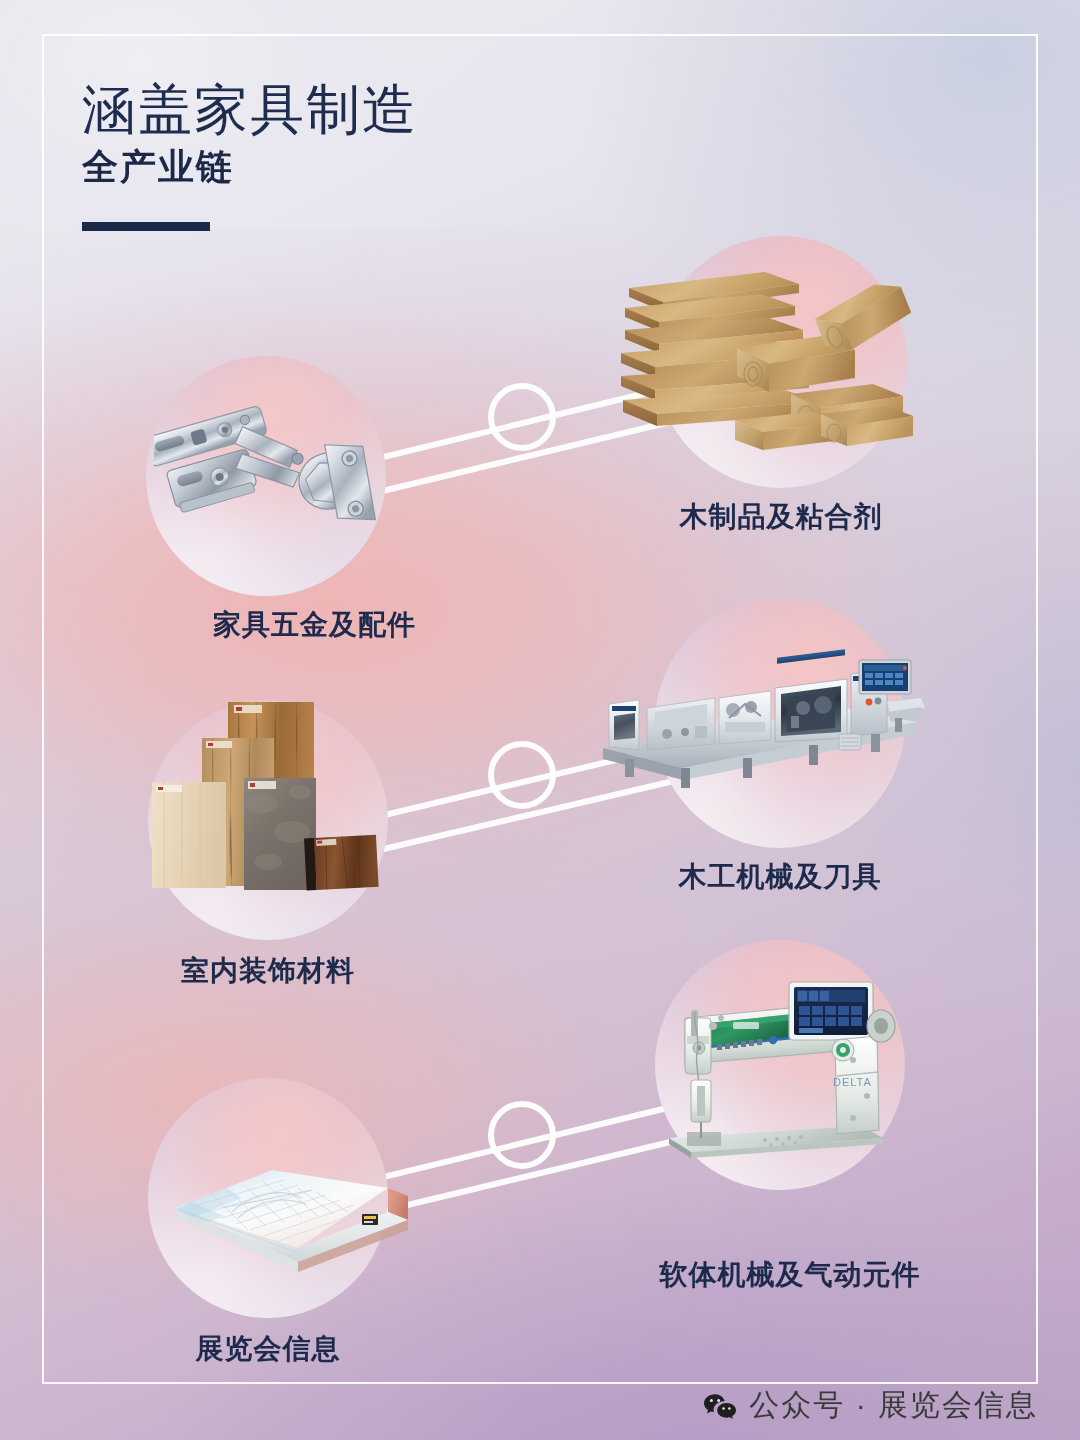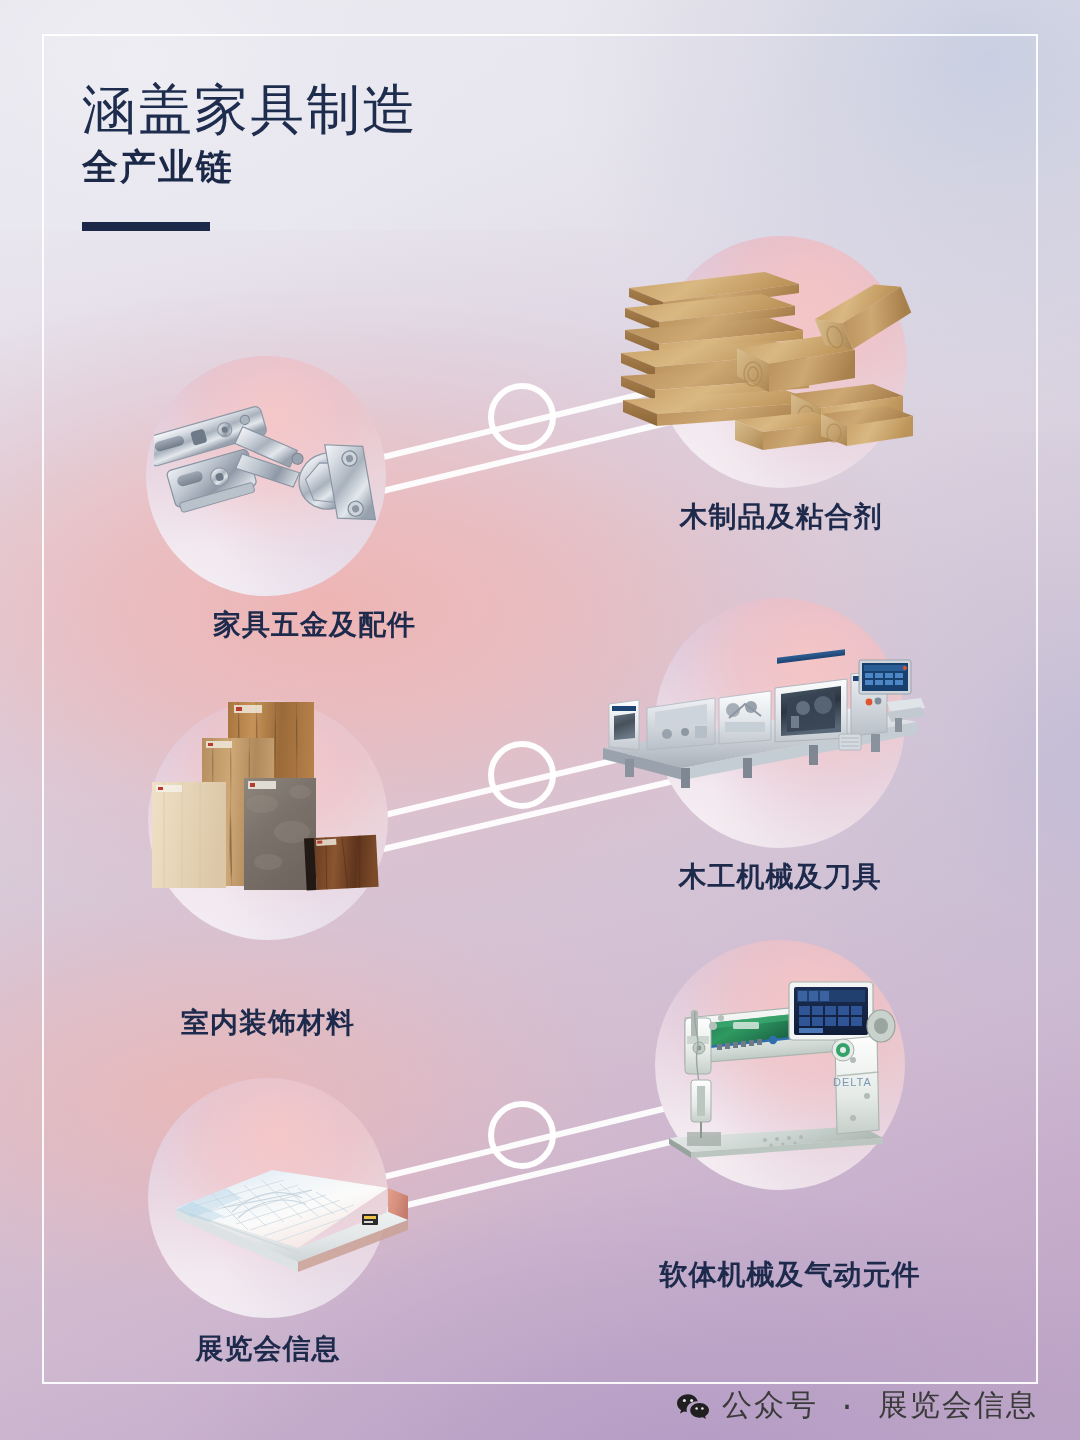--- a/index.html
+++ b/index.html
@@ -87,21 +87,20 @@
   
   .connector{position:absolute;}
   .connector svg{display:block;overflow:visible;}
   
   .art{position:absolute;}
   
   .footer{
     position:absolute;left:0;right:0;bottom:14px;
     display:flex;align-items:center;justify-content:flex-end;
     padding-right:42px;
-    font-family:Liberation Mono, monospace;
   }
   .wechat{
     width:34px;height:26px;position:relative;margin-right:12px;flex:0 0 auto;
   }
   .footer-text{
     font-size:30px;color:#3a3a3a;letter-spacing:2px;white-space:nowrap;
   }
 </style>
 </head>
 <body>
@@ -533,21 +532,21 @@
                 <path d="M28 0 L31 52"></path>
                 <path d="M46 0 L43 52"></path>
             </g>
             <rect x="-10" y="0" width="10" height="52" fill="#231914"></rect>
             <rect x="2" y="2" width="20" height="6" fill="#efe7db" opacity=".85"></rect>
             <rect x="3" y="3" width="5" height="3" fill="#b63a2e"></rect>
           </g>
         </svg>
       </div>
     </div>
-    <div class="node-label" style="left:118px;top:1004px;width:300px;">室内装饰材料</div>
+    <div class="node-label" style="left:118px;top:952px;width:300px;">室内装饰材料</div>
   </div>
 
   <div class="node">
     <div class="bubble" style="left:655px;top:940px;width:250px;height:250px;">
       <div class="disc disc-a"></div>
 
       <div class="art" style="left:-8px;top:12px;width:266px;height:228px;">
         <svg width="266" height="228" viewBox="0 0 266 228">
           <defs>
             <linearGradient id="swBody" x1="0" y1="0" x2="0.25" y2="1">

